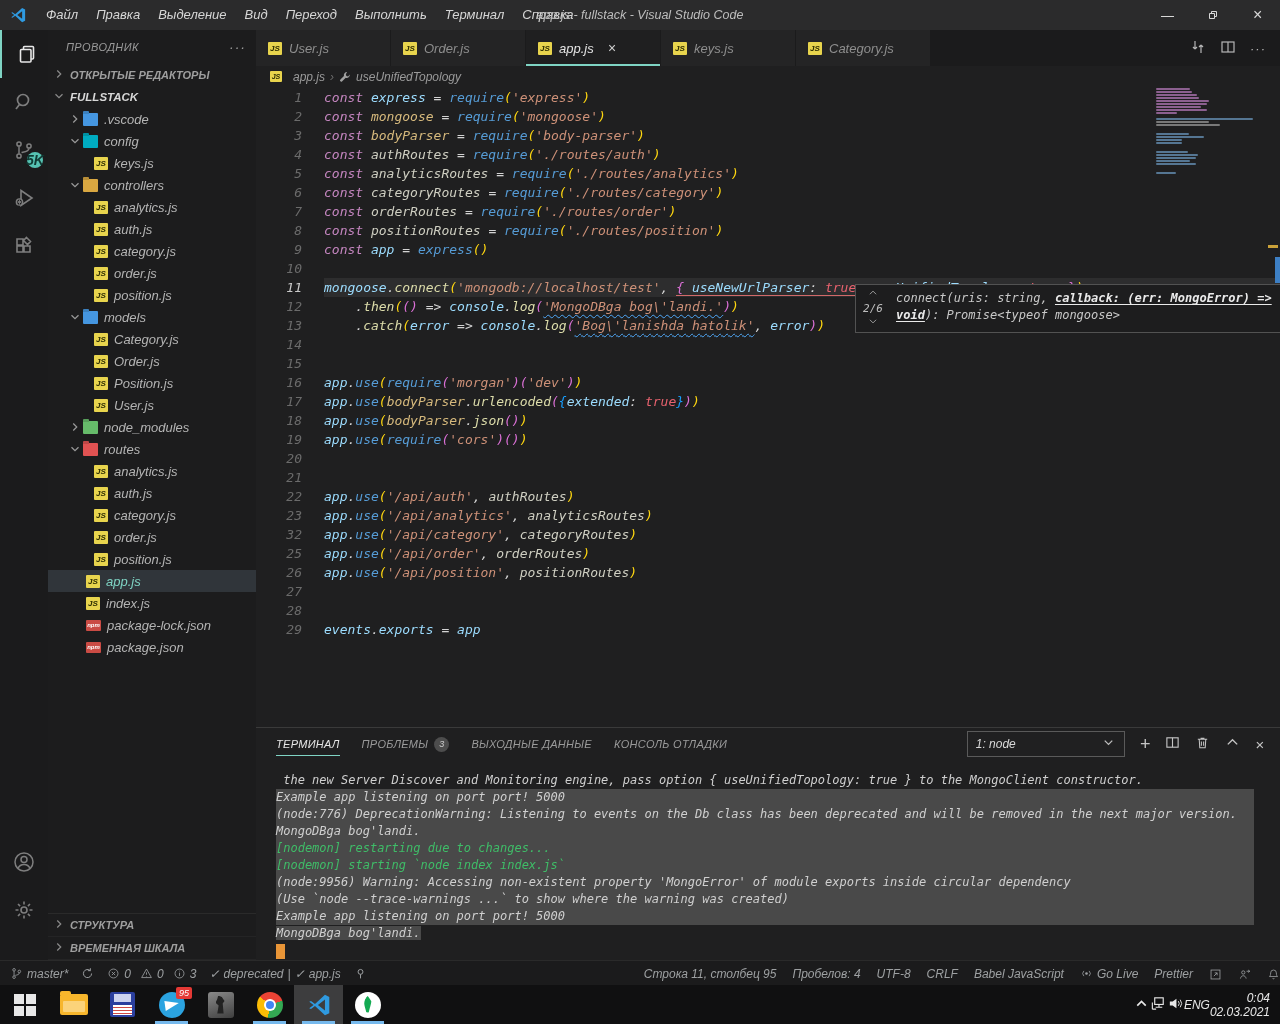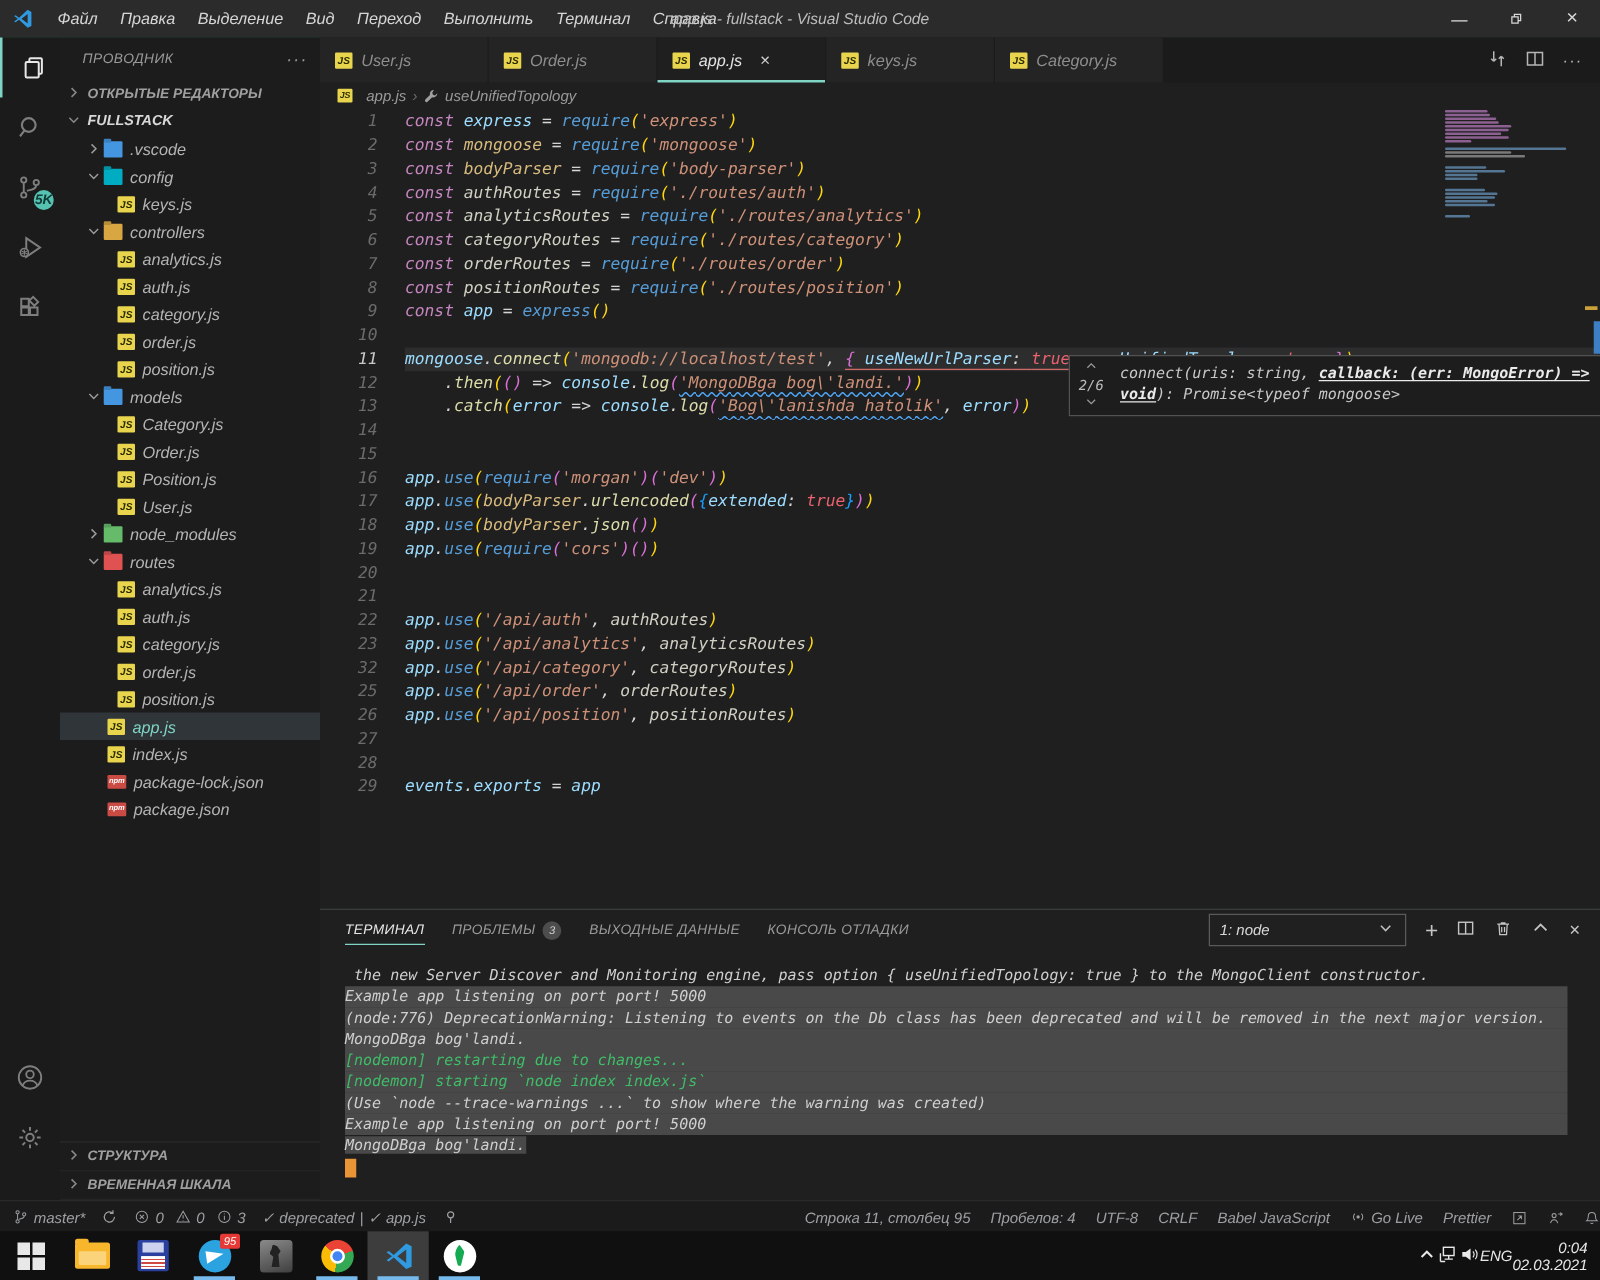--- a/index.html
+++ b/index.html
@@ -14,21 +14,21 @@
   .menu-item{padding:0 9px;color:#d6d6d6;font-size:13px;line-height:30px;cursor:default;}
   .win-title{position:absolute;left:50%;transform:translateX(-50%);color:#bdbdbd;font-size:12.5px;}
   .win-controls{margin-left:auto;display:flex;height:30px;}
   .win-btn{width:45px;height:30px;display:flex;align-items:center;justify-content:center;color:#d8d8d8;font-size:13px;}
 
   
   .activitybar{position:absolute;left:0;top:30px;width:48px;height:930px;background:#1b1b1c;}
   .act-icon{position:relative;width:48px;height:48px;display:flex;align-items:center;justify-content:center;color:#7e7e7e;}
   .act-icon svg{width:24px;height:24px;}
   .act-icon.active{color:#e8e8e8;border-left:2px solid #7fd4c4;}
-  .act-badge{position:absolute;right:5px;bottom:6px;background:#56c2b2;color:#103a33;font-size:11px;font-weight:bold;
+  .act-badge{position:absolute;right:5px;bottom:6px;background:#56c2b2;color:#103a33;font-size:14px;font-weight:bold;
     border-radius:50%;width:16px;height:16px;display:flex;align-items:center;justify-content:center;}
   .act-bottom{position:absolute;bottom:26px;left:0;width:48px;}
 
   
   .sidebar{position:absolute;left:48px;top:30px;width:208px;height:930px;background:#1c1c1d;overflow:hidden;}
   .sb-header{height:34px;display:flex;align-items:center;padding:0 10px 0 18px;color:#9a9a9a;font-size:11px;letter-spacing:.4px;gap:20px;}
   .sb-header .more{margin-left:auto;color:#9a9a9a;font-size:14px;letter-spacing:1px;}
   .sb-section{height:22px;display:flex;align-items:center;color:#9f9f9f;font-weight:bold;font-size:11px;padding-left:4px;}
   .sb-section .chev{width:16px;height:16px;margin-right:2px;color:#8a8a8a;}
   .sb-root{color:#d8d8d8;font-size:11.5px;}
@@ -631,20 +631,21 @@
         <span style="font-size:15px;">×</span>
       </div>
     </div>
     <div class="term-body mono" id="term-body">
         <div class="term-line"> the new Server Discover and Monitoring engine, pass option { useUnifiedTopology: true } to the MongoClient constructor.</div>
         <div class="term-line sel">Example app listening on port port! 5000</div>
         <div class="term-line sel">(node:776) DeprecationWarning: Listening to events on the Db class has been deprecated and will be removed in the next major version.</div>
         <div class="term-line sel">MongoDBga bog'landi.</div>
         <div class="term-line green sel">[nodemon] restarting due to changes...</div>
         <div class="term-line green sel">[nodemon] starting `node index index.js`</div>
+        <div class="term-line sel">(node:9956) Warning: Accessing non-existent property 'MongoError' of module exports inside circular dependency</div>
         <div class="term-line sel">(Use `node --trace-warnings ...` to show where the warning was created)</div>
         <div class="term-line sel">Example app listening on port port! 5000</div>
         <div class="term-line"><span class="psel">MongoDBga bog'landi.</span></div>
         <div class="term-cursor" style="position: relative; margin-top: 2px;"></div>
       </div>
   </div>
 
   <div class="statusbar">
     <div class="sb-left">
       <span class="sb-item">

